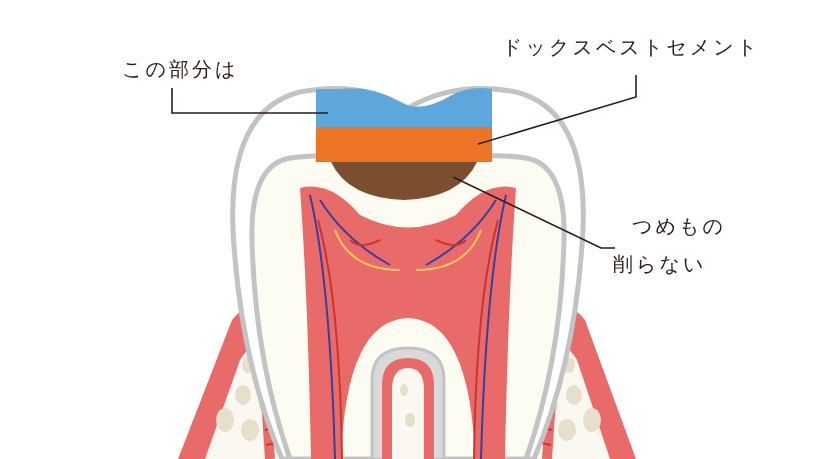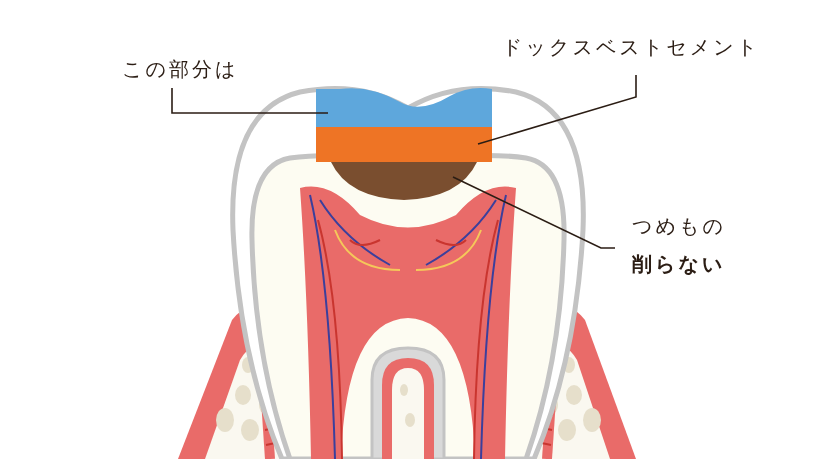--- a/index.html
+++ b/index.html
@@ -89,14 +89,14 @@
     <g fill="none" stroke="#2b1d14" stroke-width="1.6">
       <polyline points="172,88 172,113 328,113"></polyline>
       <polyline points="636,75 636,97 478,144"></polyline>
       <polyline points="453,177 601,248 615,248"></polyline>
     </g>
   </svg>
 
   <div class="label" style="left:122px; top:56px;">この部分は</div>
   <div class="label" style="left:502px; top:34px;">ドックスベストセメント</div>
   <div class="label" style="left:632px; top:213px;">つめもの</div>
-  <div class="label" style="left:632px; top:251px;font-weight:bold;">削らない</div>
+  <div class="label" style="left:613px; top:251px;">削らない</div>
 </div>
 
 </body></html>

